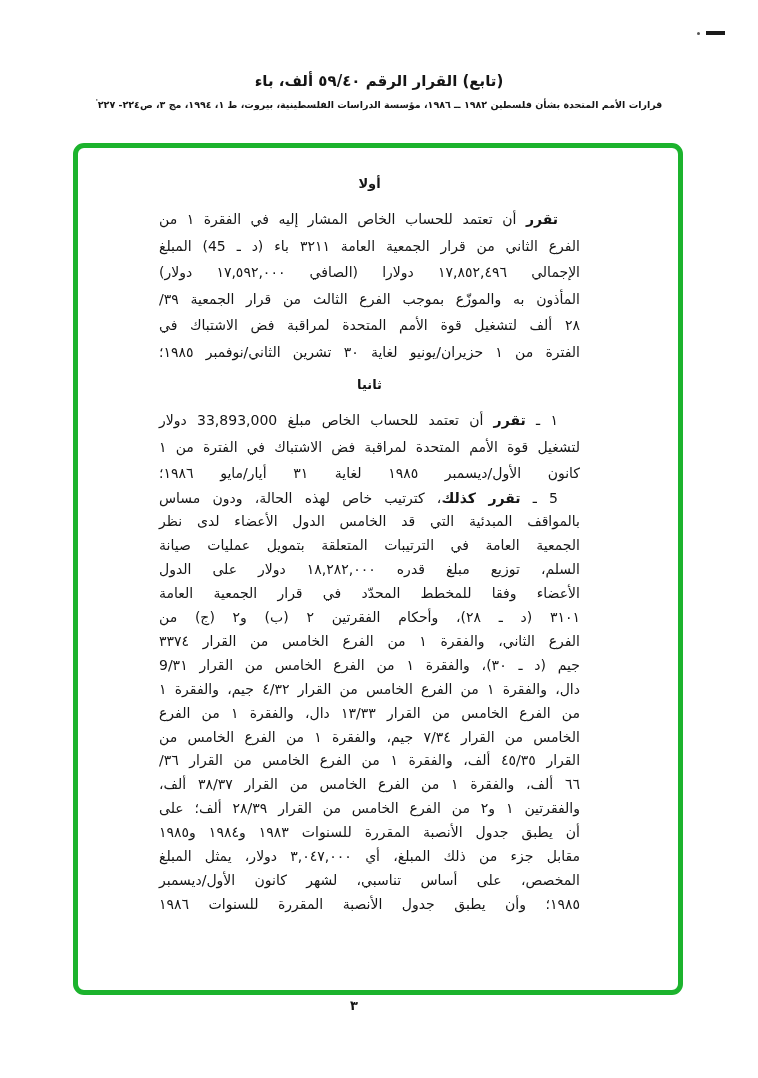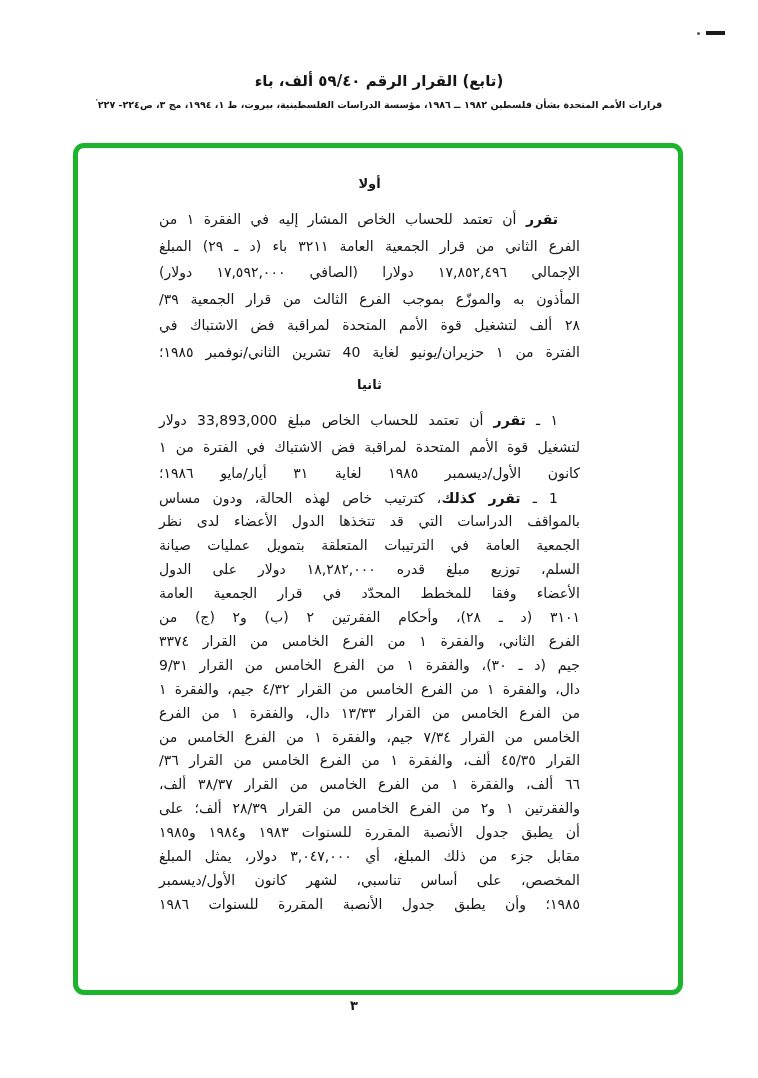--- a/index.html
+++ b/index.html
@@ -56,35 +56,35 @@
     <div class="title">(تابع) القرار الرقم ٥٩/٤٠ ألف، باء</div>
     <div class="source"><span>قرارات الأمم المتحدة بشأن فلسطين ١٩٨٢ ــ ١٩٨٦، مؤسسة الدراسات الفلسطينية، بيروت، ط ١، ١٩٩٤، مج ٣، ص٢٢٤- ٢٢٧</span><span class="footnote-mark">'</span></div>
   </div>
 
   <div class="decree-box"></div>
 
   <div class="doc">
       <div class="sec-heading">أولا</div>
       <div class="para">
         <div class="line first"><b>تقرر</b><span> أن تعتمد للحساب الخاص المشار إليه في الفقرة ١ من</span></div>
-        <div class="line">الفرع الثاني من قرار الجمعية العامة ٣٢١١ باء (د ـ ٢٩) المبلغ</div>
+        <div class="line">الفرع الثاني من قرار الجمعية العامة ٣٢١١ باء (د ـ 45) المبلغ</div>
         <div class="line">الإجمالي ١٧,٨٥٢,٤٩٦ دولارا (الصافي ١٧,٥٩٢,٠٠٠ دولار)</div>
         <div class="line">المأذون به والموزّع بموجب الفرع الثالث من قرار الجمعية ٣٩/</div>
         <div class="line">٢٨ ألف لتشغيل قوة الأمم المتحدة لمراقبة فض الاشتباك في</div>
-        <div class="line">الفترة من ١ حزيران/يونيو لغاية 40 تشرين الثاني/نوفمبر ١٩٨٥؛</div>
+        <div class="line">الفترة من ١ حزيران/يونيو لغاية ٣٠ تشرين الثاني/نوفمبر ١٩٨٥؛</div>
       </div>
       <div class="sec-heading later">ثانيا</div>
       <div class="para">
         <div class="line first"><span>١ ـ </span><b>تقرر</b><span> أن تعتمد للحساب الخاص مبلغ 33,893,000 دولار</span></div>
         <div class="line">لتشغيل قوة الأمم المتحدة لمراقبة فض الاشتباك في الفترة من ١</div>
         <div class="line">كانون الأول/ديسمبر ١٩٨٥ لغاية ٣١ أيار/مايو ١٩٨٦؛</div>
       </div>
       <div class="para compact">
-        <div class="line first"><span>1 ـ </span><b>تقرر كذلك</b><span>، كترتيب خاص لهذه الحالة، ودون مساس</span></div>
-        <div class="line">بالمواقف الدراسات التي قد تتخذها الدول الأعضاء لدى نظر</div>
+        <div class="line first"><span>5 ـ </span><b>تقرر كذلك</b><span>، كترتيب خاص لهذه الحالة، ودون مساس</span></div>
+        <div class="line">بالمواقف المبدئية التي قد الخامس الدول الأعضاء لدى نظر</div>
         <div class="line">الجمعية العامة في الترتيبات المتعلقة بتمويل عمليات صيانة</div>
         <div class="line">السلم، توزيع مبلغ قدره ١٨,٢٨٢,٠٠٠ دولار على الدول</div>
         <div class="line">الأعضاء وفقا للمخطط المحدّد في قرار الجمعية العامة</div>
         <div class="line">٣١٠١ (د ـ ٢٨)، وأحكام الفقرتين ٢ (ب) و٢ (ج) من</div>
         <div class="line">الفرع الثاني، والفقرة ١ من الفرع الخامس من القرار ٣٣٧٤</div>
         <div class="line">جيم (د ـ ٣٠)، والفقرة ١ من الفرع الخامس من القرار 9/٣١</div>
         <div class="line">دال، والفقرة ١ من الفرع الخامس من القرار ٤/٣٢ جيم، والفقرة ١</div>
         <div class="line">من الفرع الخامس من القرار ١٣/٣٣ دال، والفقرة ١ من الفرع</div>
         <div class="line">الخامس من القرار ٧/٣٤ جيم، والفقرة ١ من الفرع الخامس من</div>
         <div class="line">القرار ٤٥/٣٥ ألف، والفقرة ١ من الفرع الخامس من القرار ٣٦/</div>

